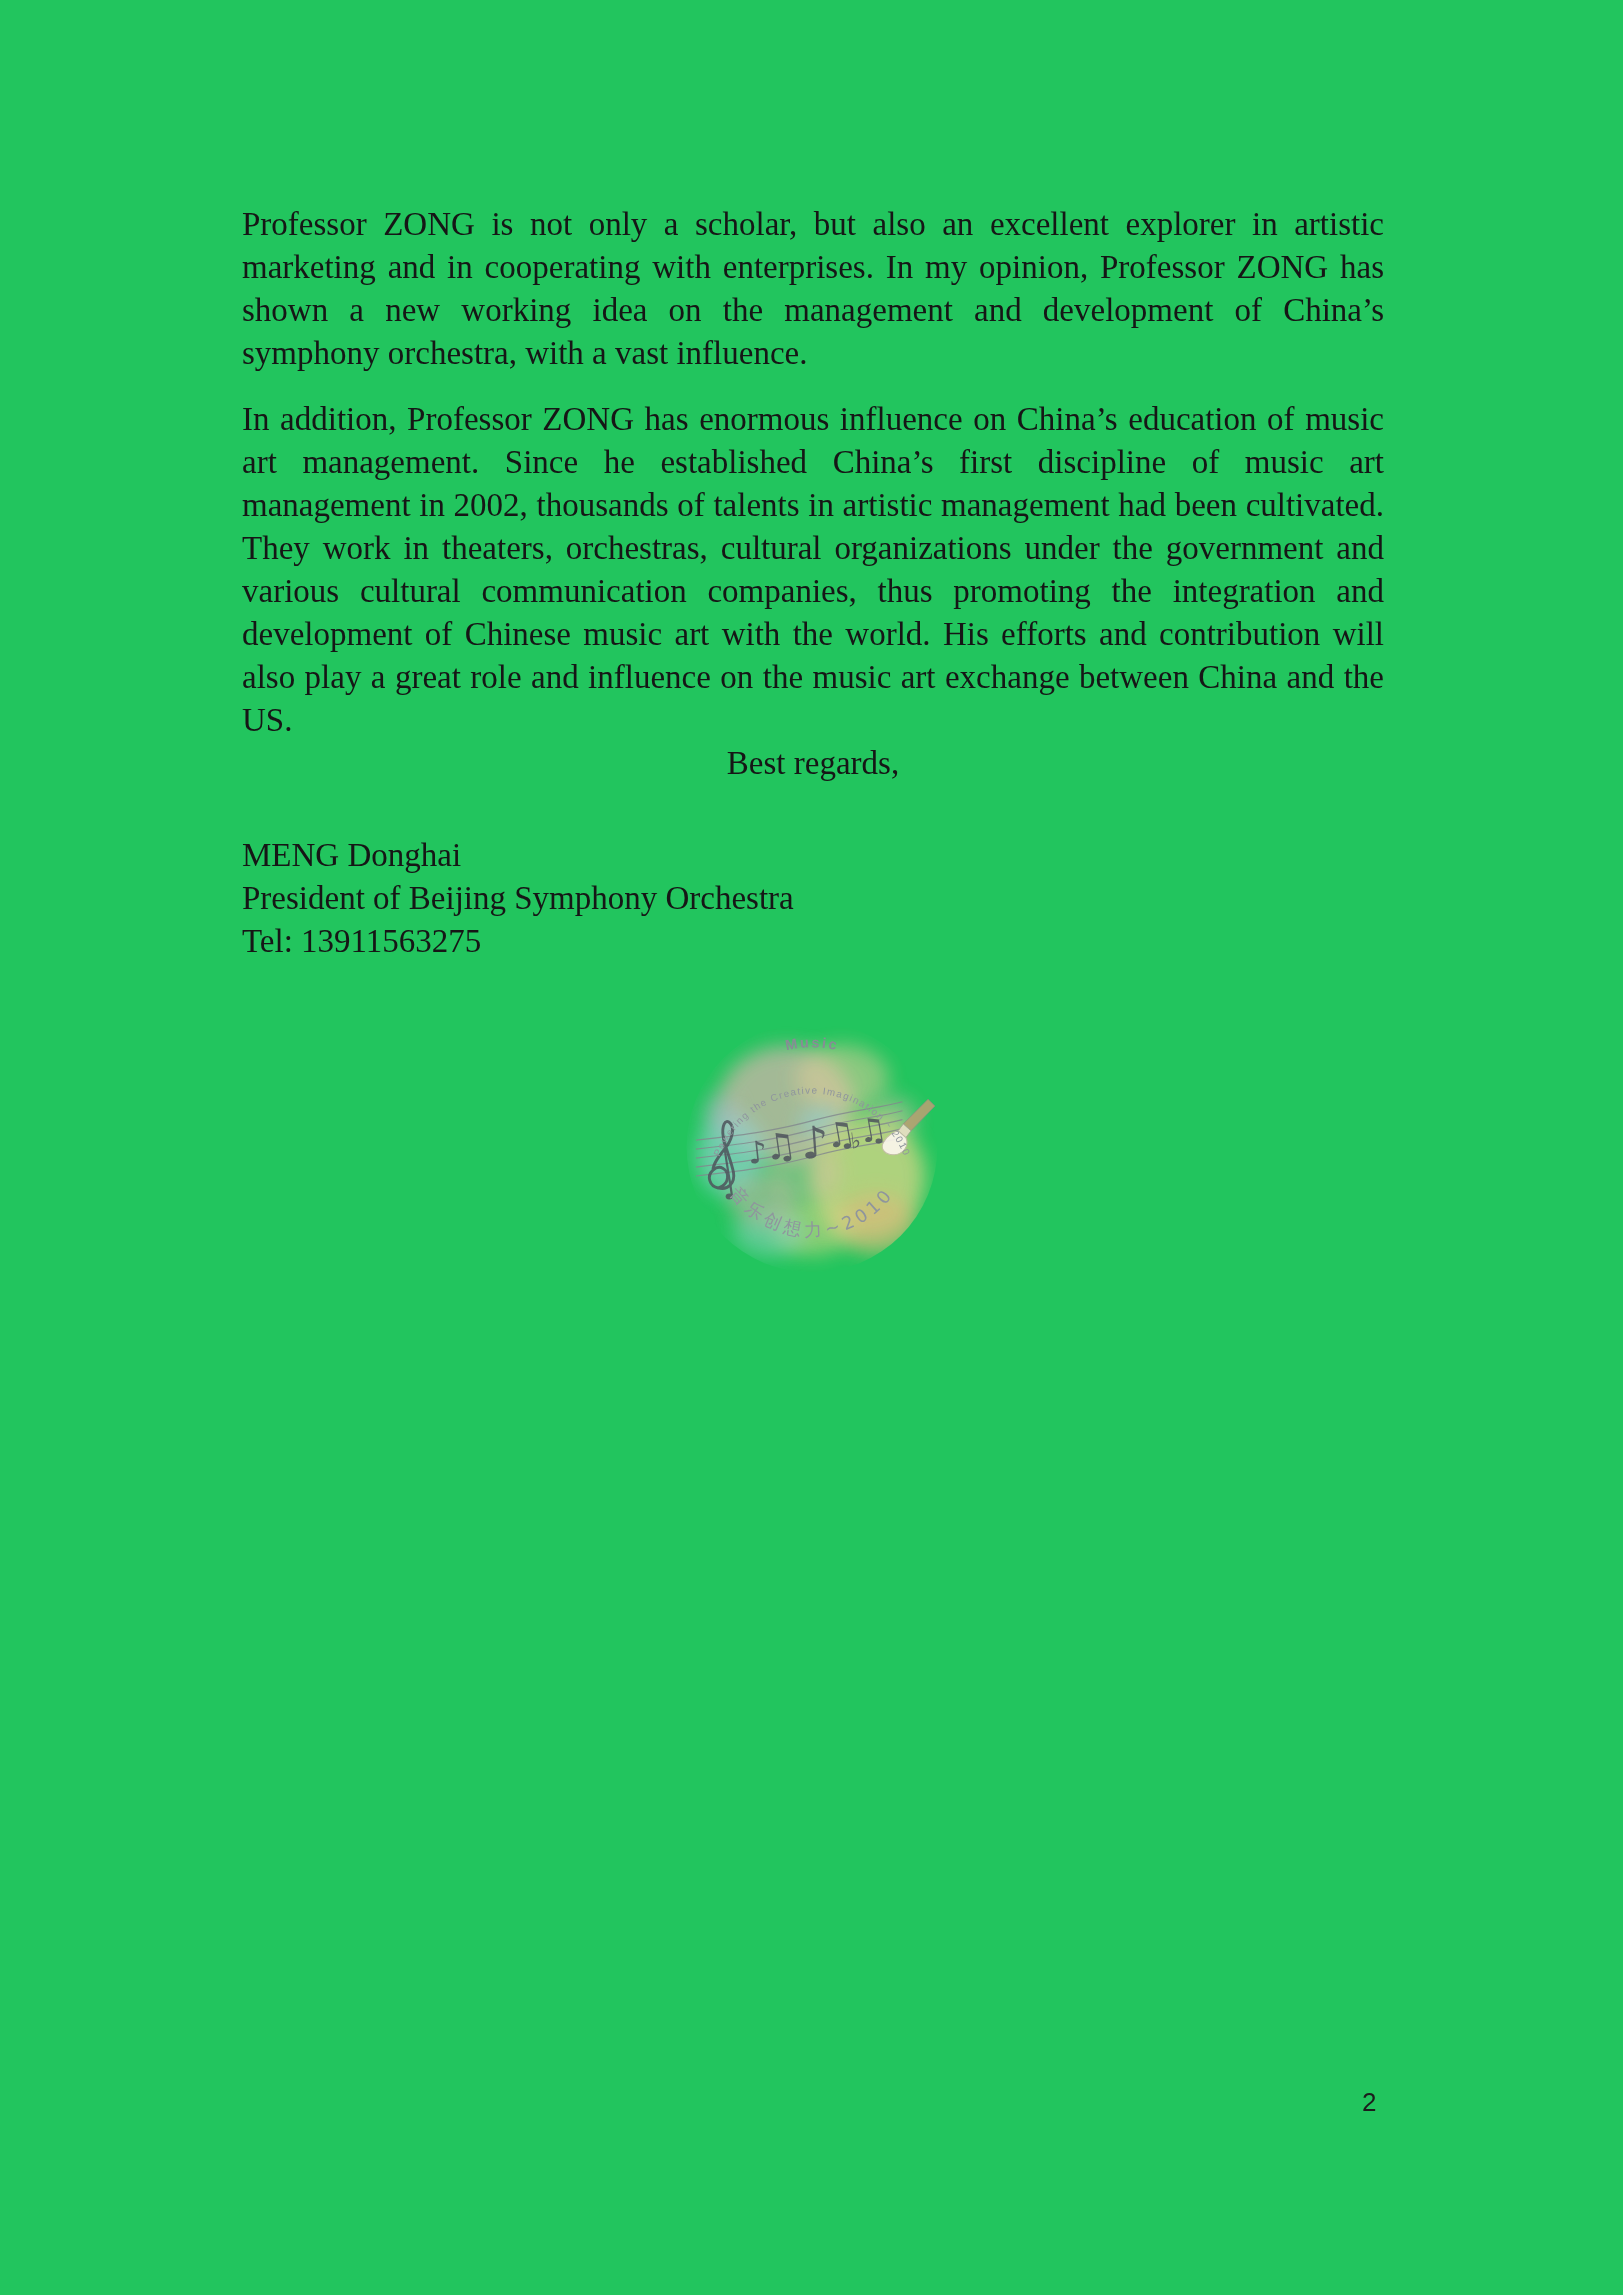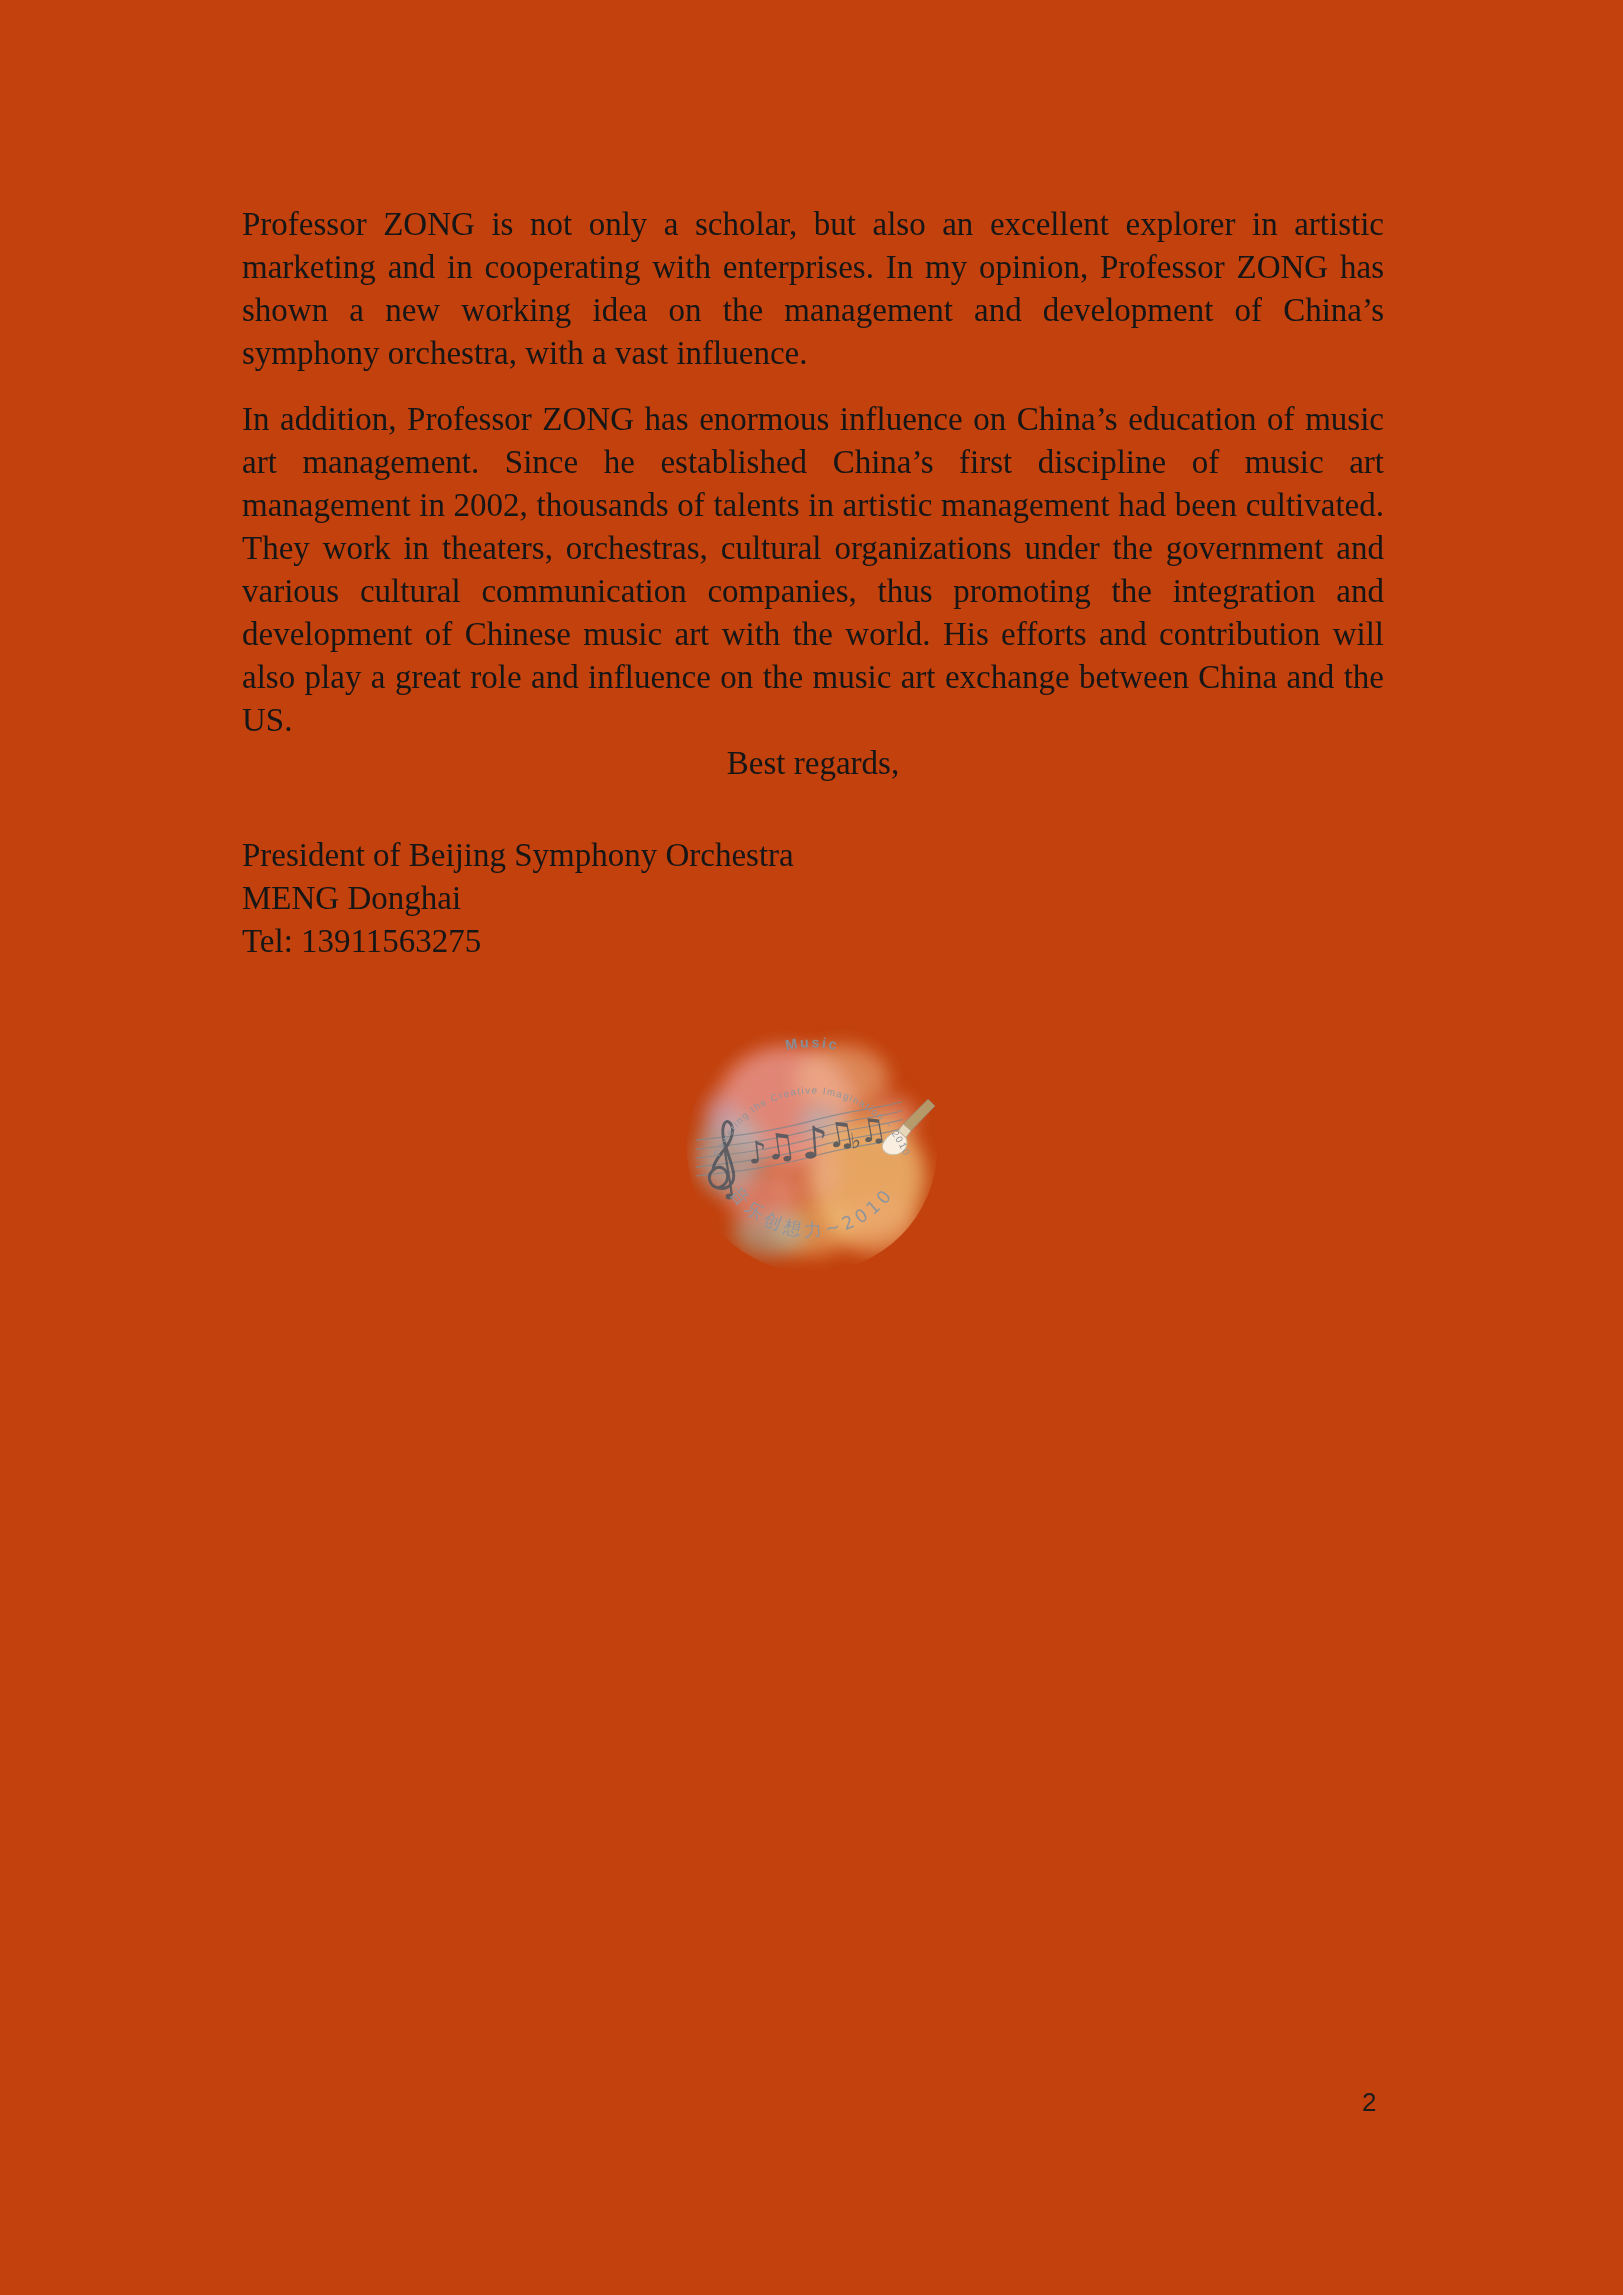--- a/index.html
+++ b/index.html
@@ -1,20 +1,20 @@
 <!DOCTYPE html>
 <html style="font-size:13.7px"><head>
 <meta charset="utf-8">
 <style>
   html, body { margin: 0; padding: 0; background: #e8e8e8; }
   .page {
     position: relative;
     width: 1624px;
     height: 2295px;
-    background: #c2410c;
+    background: #22c55e;
     overflow: hidden;
     font-family: "Liberation Serif", "DejaVu Serif", serif;
     color: #161616;
   }
   .doc {
     position: absolute;
     left: 242px;
     top: 203px;
     width: 1142px;
     font-size: 33px;
@@ -47,22 +47,22 @@
 </head>
 <body>
 
 <div class="page">
 
   <div class="doc">
     <p class="para-1">Professor ZONG is not only a scholar, but also an excellent explorer in artistic marketing and in cooperating with enterprises. In my opinion, Professor ZONG has shown a new working idea on the management and development of China’s symphony orchestra, with a vast influence.</p>
     <p class="para-2">In addition, Professor ZONG has enormous influence on China’s education of music art management. Since he established China’s first discipline of music art management in 2002, thousands of talents in artistic management had been cultivated. They work in theaters, orchestras, cultural organizations under the government and various cultural communication companies, thus promoting the integration and development of Chinese music art with the world. His efforts and contribution will also play a great role and influence on the music art exchange between China and the US.</p>
     <p class="closing">Best regards,</p>
     <div class="signature">
+      <div>MENG Donghai</div>
       <div>President of Beijing Symphony Orchestra</div>
-      <div>MENG Donghai</div>
       <div>Tel: 13911563275</div>
     </div>
   </div>
 
   <div class="stamp">
     <svg width="256" height="256" viewBox="0 0 300 300" xmlns="http://www.w3.org/2000/svg" xmlns:xlink="http://www.w3.org/1999/xlink">
       <defs>
         <clipPath id="circ">
             <circle cx="150" cy="150" r="147"></circle>
           </clipPath>

